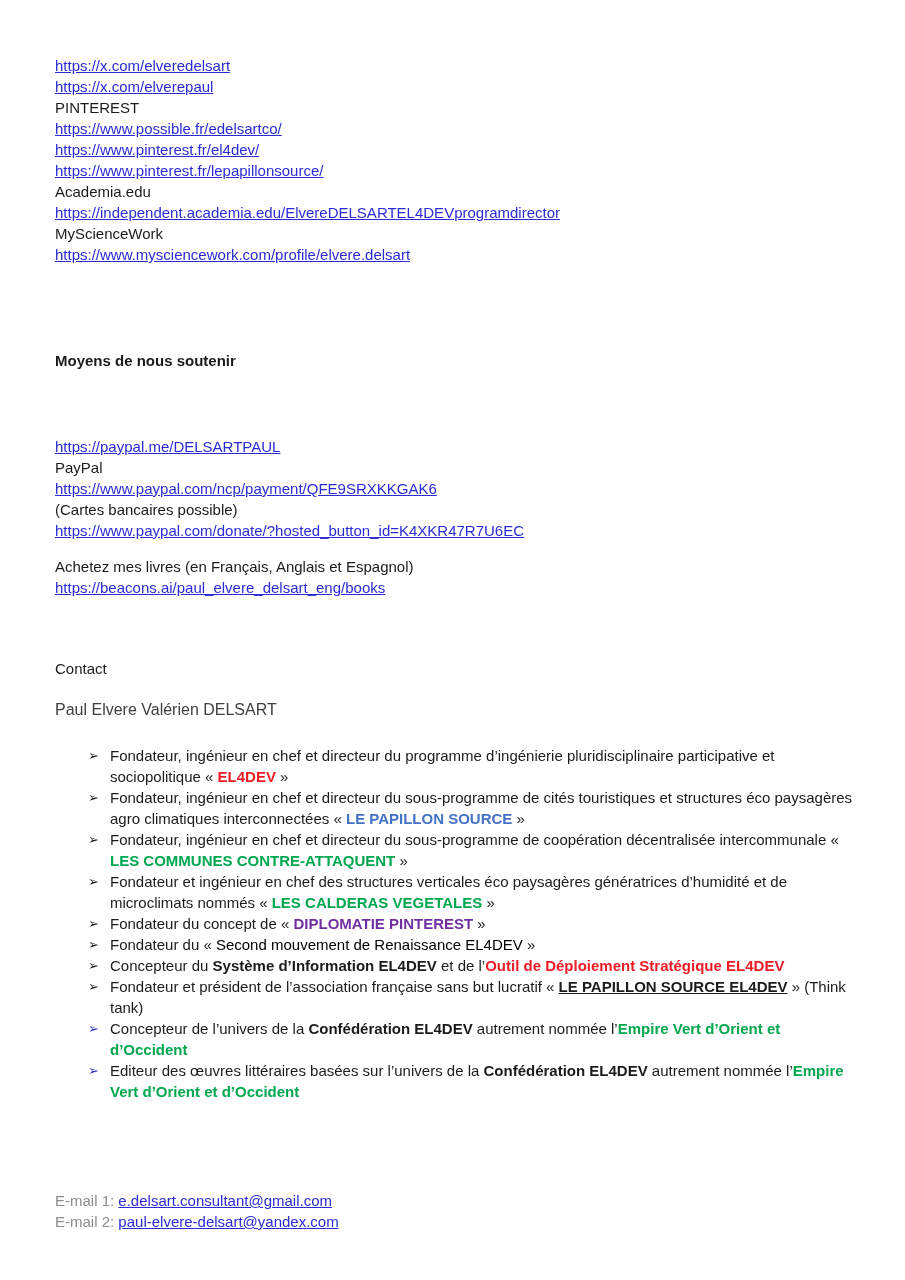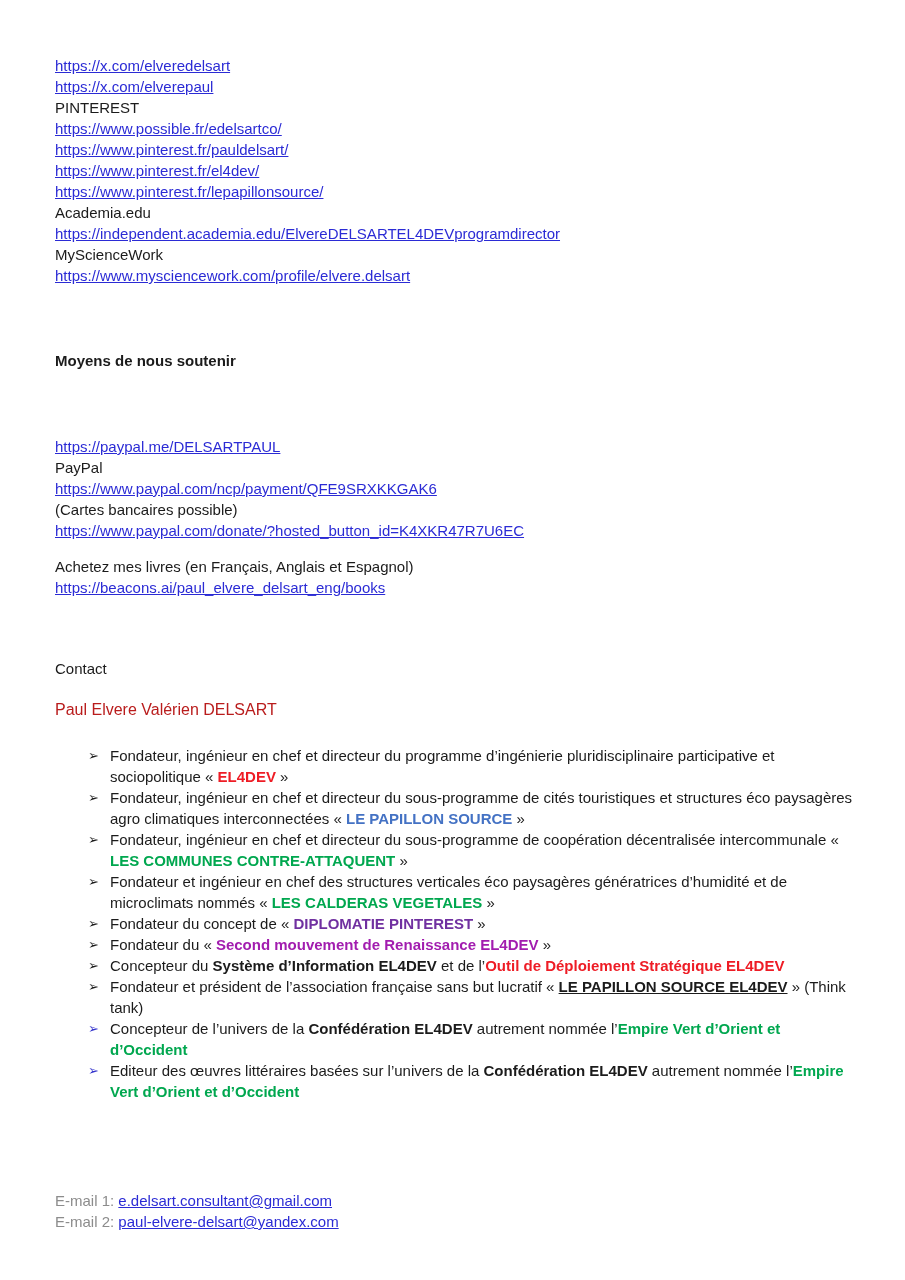--- a/index.html
+++ b/index.html
@@ -17,21 +17,21 @@
   .abs { position: absolute; }
   .line { white-space: nowrap; }
   .link {
     color: #2b2bd5;
     text-decoration: underline;
     cursor: pointer;
   }
   .plain { color: #1b1b1b; }
   .heading { font-weight: 700; color: #1b1b1b; }
   .contact-label { color: #1b1b1b; }
-  .contact-name { color: #b91c1c; font-size: 16px; }
+  .contact-name { color: #404040; font-size: 16px; }
   .gray { color: #8c8c8c; }
 
   ul.roles {
     list-style: none;
     margin: 0;
     padding: 0;
     width: 772px;
   }
   ul.roles li {
     position: relative;
@@ -49,33 +49,32 @@
   .arrow-blue  { color: #3333cc; }
 
   
   .r-n  { }
   .r-b  { font-weight: 700; }
   .r-bu { font-weight: 700; text-decoration: underline; }
   .r-red    { font-weight: 700; color: #ee1c25; }
   .r-blue   { font-weight: 700; color: #4472c4; text-align: center; }
   .r-green  { font-weight: 700; color: #00a74f; }
   .r-purple { font-weight: 700; color: #7030a0; }
-  .r-orange { font-weight: 700; color: #a21caf; }
+  .r-orange { font-weight: 400; color: #000000; }
 </style>
 </head>
 <body>
 
 <div class="page">
 
   <section class="abs" style="left:55px; top:55px;" id="social-section">
       <div class="line"><span class="link">https://x.com/elveredelsart</span></div>
       <div class="line"><span class="link">https://x.com/elverepaul</span></div>
       <div class="line"><span class="plain">PINTEREST</span></div>
       <div class="line"><span class="link">https://www.possible.fr/edelsartco/</span></div>
-      <div class="line"><span class="link">https://www.pinterest.fr/pauldelsart/</span></div>
       <div class="line"><span class="link">https://www.pinterest.fr/el4dev/</span></div>
       <div class="line"><span class="link">https://www.pinterest.fr/lepapillonsource/</span></div>
       <div class="line"><span class="plain">Academia.edu</span></div>
       <div class="line"><span class="link">https://independent.academia.edu/ElvereDELSARTEL4DEVprogramdirector</span></div>
       <div class="line"><span class="plain">MyScienceWork</span></div>
       <div class="line"><span class="link">https://www.mysciencework.com/profile/elvere.delsart</span></div>
     </section>
 
   <div class="abs heading" style="left:55px; top:350px;">Moyens de nous soutenir</div>
 

